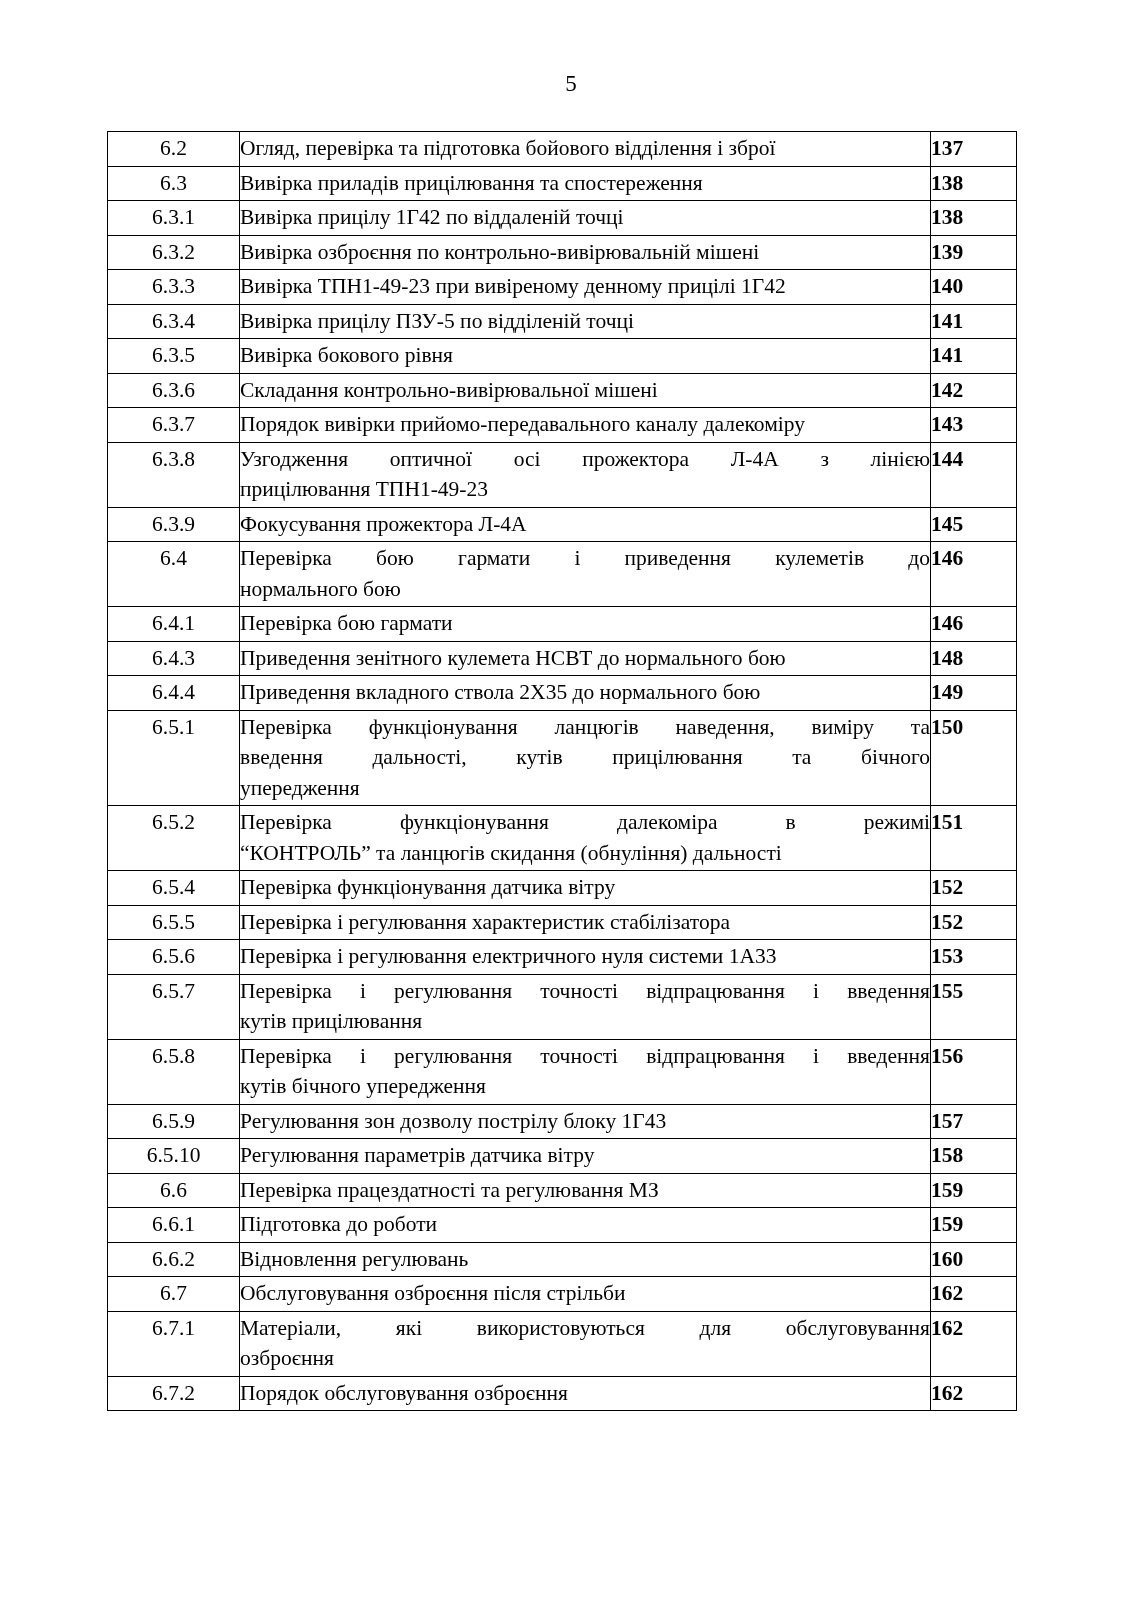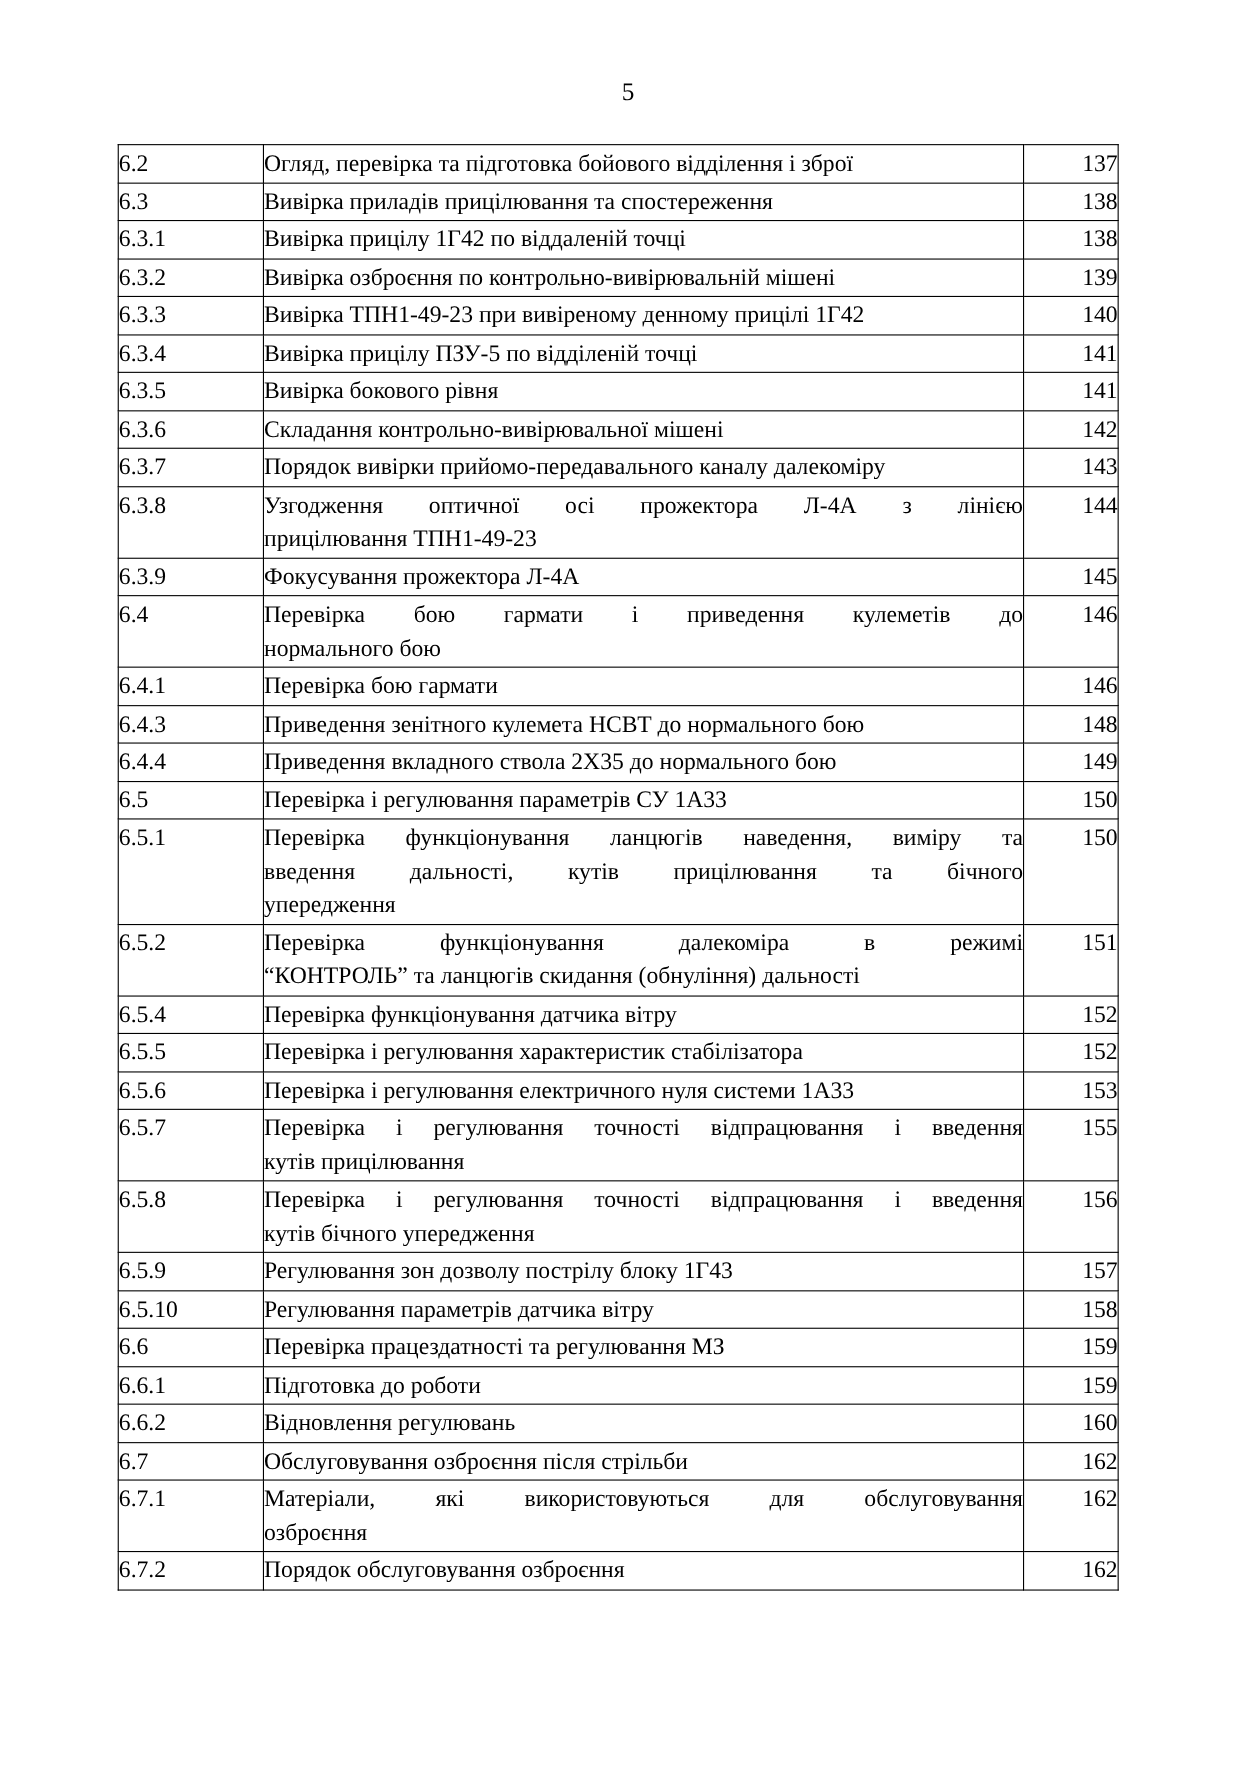--- a/index.html
+++ b/index.html
@@ -43,38 +43,39 @@
   }
   table.toc td {
     border: 1.6px solid #000000;
     font-size: 21.5px;
     line-height: 30.5px;
     padding: 1px 0 2px 0;
     vertical-align: top;
   }
   td.c-num {
     width: 131px;
-    text-align: left;
+    text-align: center;
     padding-left: 2px;
     padding-right: 2px;
     margin-top: 12px;
   }
   td.c-title {
     width: 690px;
     text-align: justify;
     text-align-last: left;
     padding-left: 11px;
     padding-right: 9px;
     hyphens: none;
   }
   td.c-page {
     width: 85px;
-    text-align: right;
+    text-align: left;
     padding-left: 2px;
     padding-right: 2px;
+    font-weight: bold;
   }
   
   td.c-title.one-line {
     text-align: left;
   }
   .tl {
     display: block;
   }
   .tl.just {
     text-align: justify;
@@ -169,25 +170,20 @@
             <td class="c-num">6.4.3</td>
             <td class="c-title one-line">Приведення зенітного кулемета НСВТ до нормального бою</td>
             <td class="c-page">148</td>
           </tr>
           <tr>
             <td class="c-num">6.4.4</td>
             <td class="c-title one-line">Приведення вкладного ствола 2Х35 до нормального бою</td>
             <td class="c-page">149</td>
           </tr>
           <tr>
-            <td class="c-num">6.5</td>
-            <td class="c-title one-line">Перевірка і регулювання параметрів СУ 1А33</td>
-            <td class="c-page">150</td>
-          </tr>
-          <tr>
             <td class="c-num">6.5.1</td>
             <td class="c-title">
               <span class="tl just">Перевірка функціонування ланцюгів наведення, виміру та</span>
               <span class="tl just">введення дальності, кутів прицілювання та бічного</span>
               <span class="tl last">упередження</span>
             </td>
             <td class="c-page">150</td>
           </tr>
           <tr>
             <td class="c-num">6.5.2</td>

